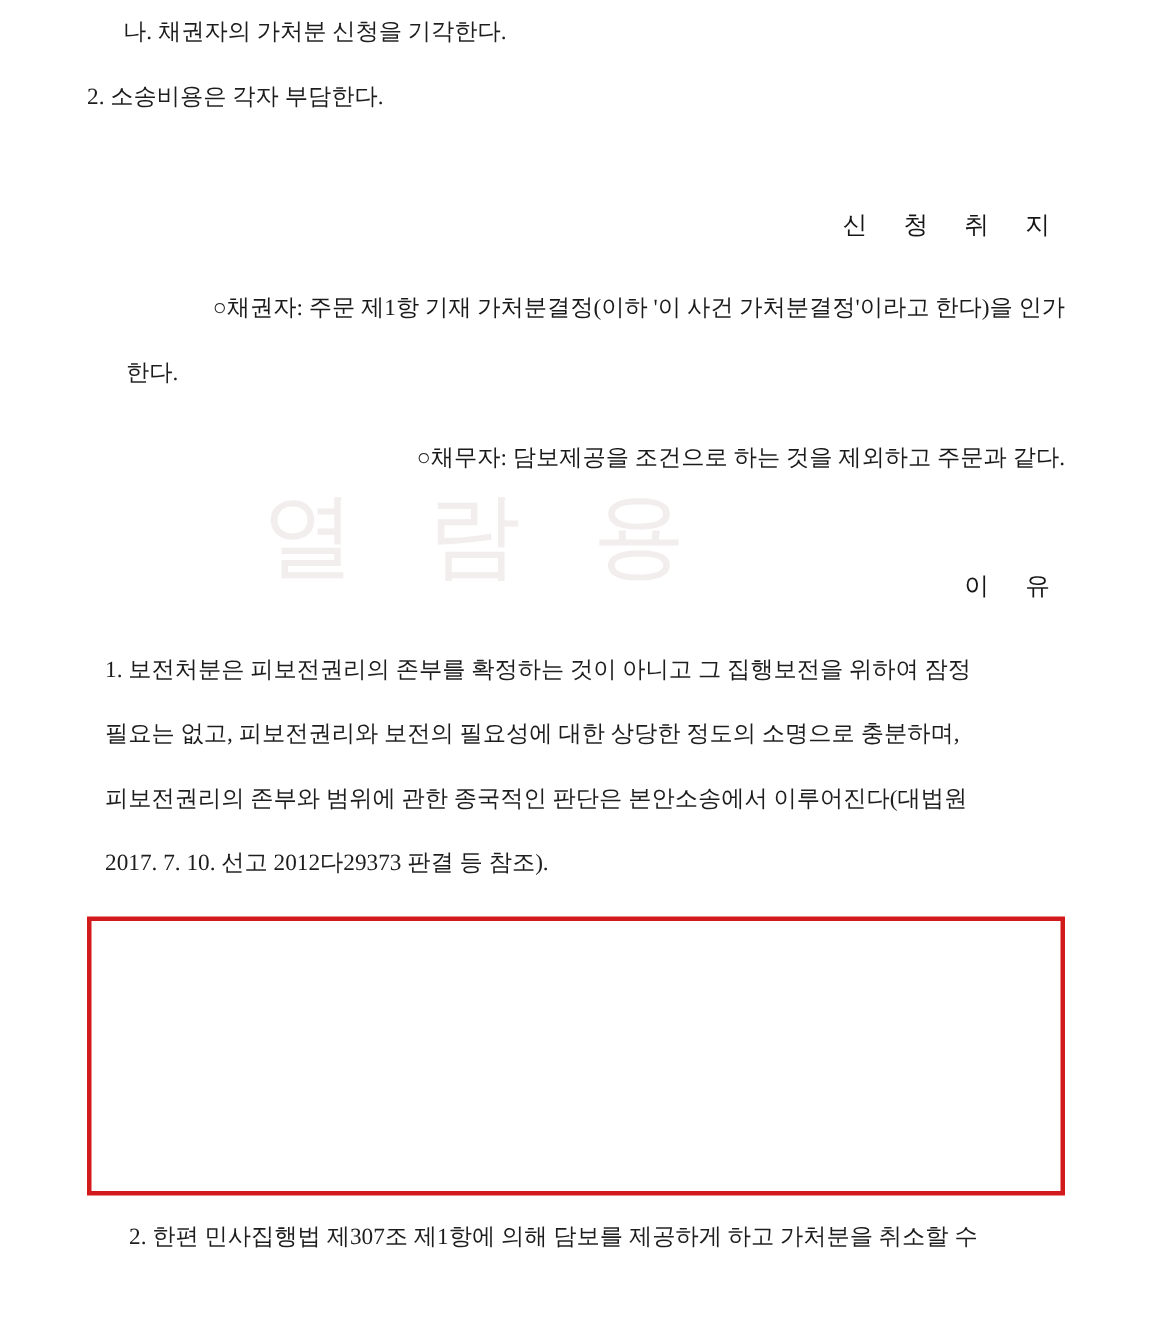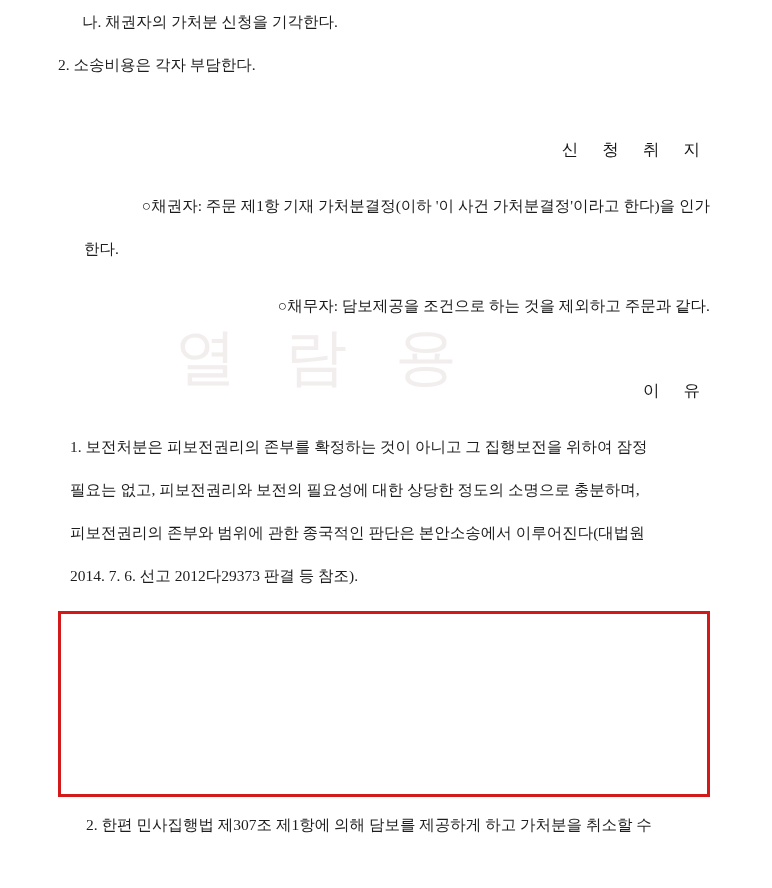--- a/index.html
+++ b/index.html
@@ -144,21 +144,21 @@
     <div class="spacer-lg"></div>
 
     <div class="section-heading">이      유</div>
 
     <div class="spacer-sm"></div>
 
     <div class="para">
       <div class="line">1. 보전처분은 피보전권리의 존부를 확정하는 것이 아니고 그 집행보전을 위하여 잠정</div>
       <div class="line">필요는 없고, 피보전권리와 보전의 필요성에 대한 상당한 정도의 소명으로 충분하며,</div>
       <div class="line">피보전권리의 존부와 범위에 관한 종국적인 판단은 본안소송에서 이루어진다(대법원</div>
-      <div class="line">2014. 7. 6. 선고 2012다29373 판결 등 참조).</div>
+      <div class="line">2017. 7. 10. 선고 2012다29373 판결 등 참조).</div>
     </div>
 
     <div class="redact-box"></div>
 
     <div class="tail-para">
       <div class="line">2. 한편 민사집행법 제307조 제1항에 의해 담보를 제공하게 하고 가처분을 취소할 수</div>
 
     </div>
 
   </div>

